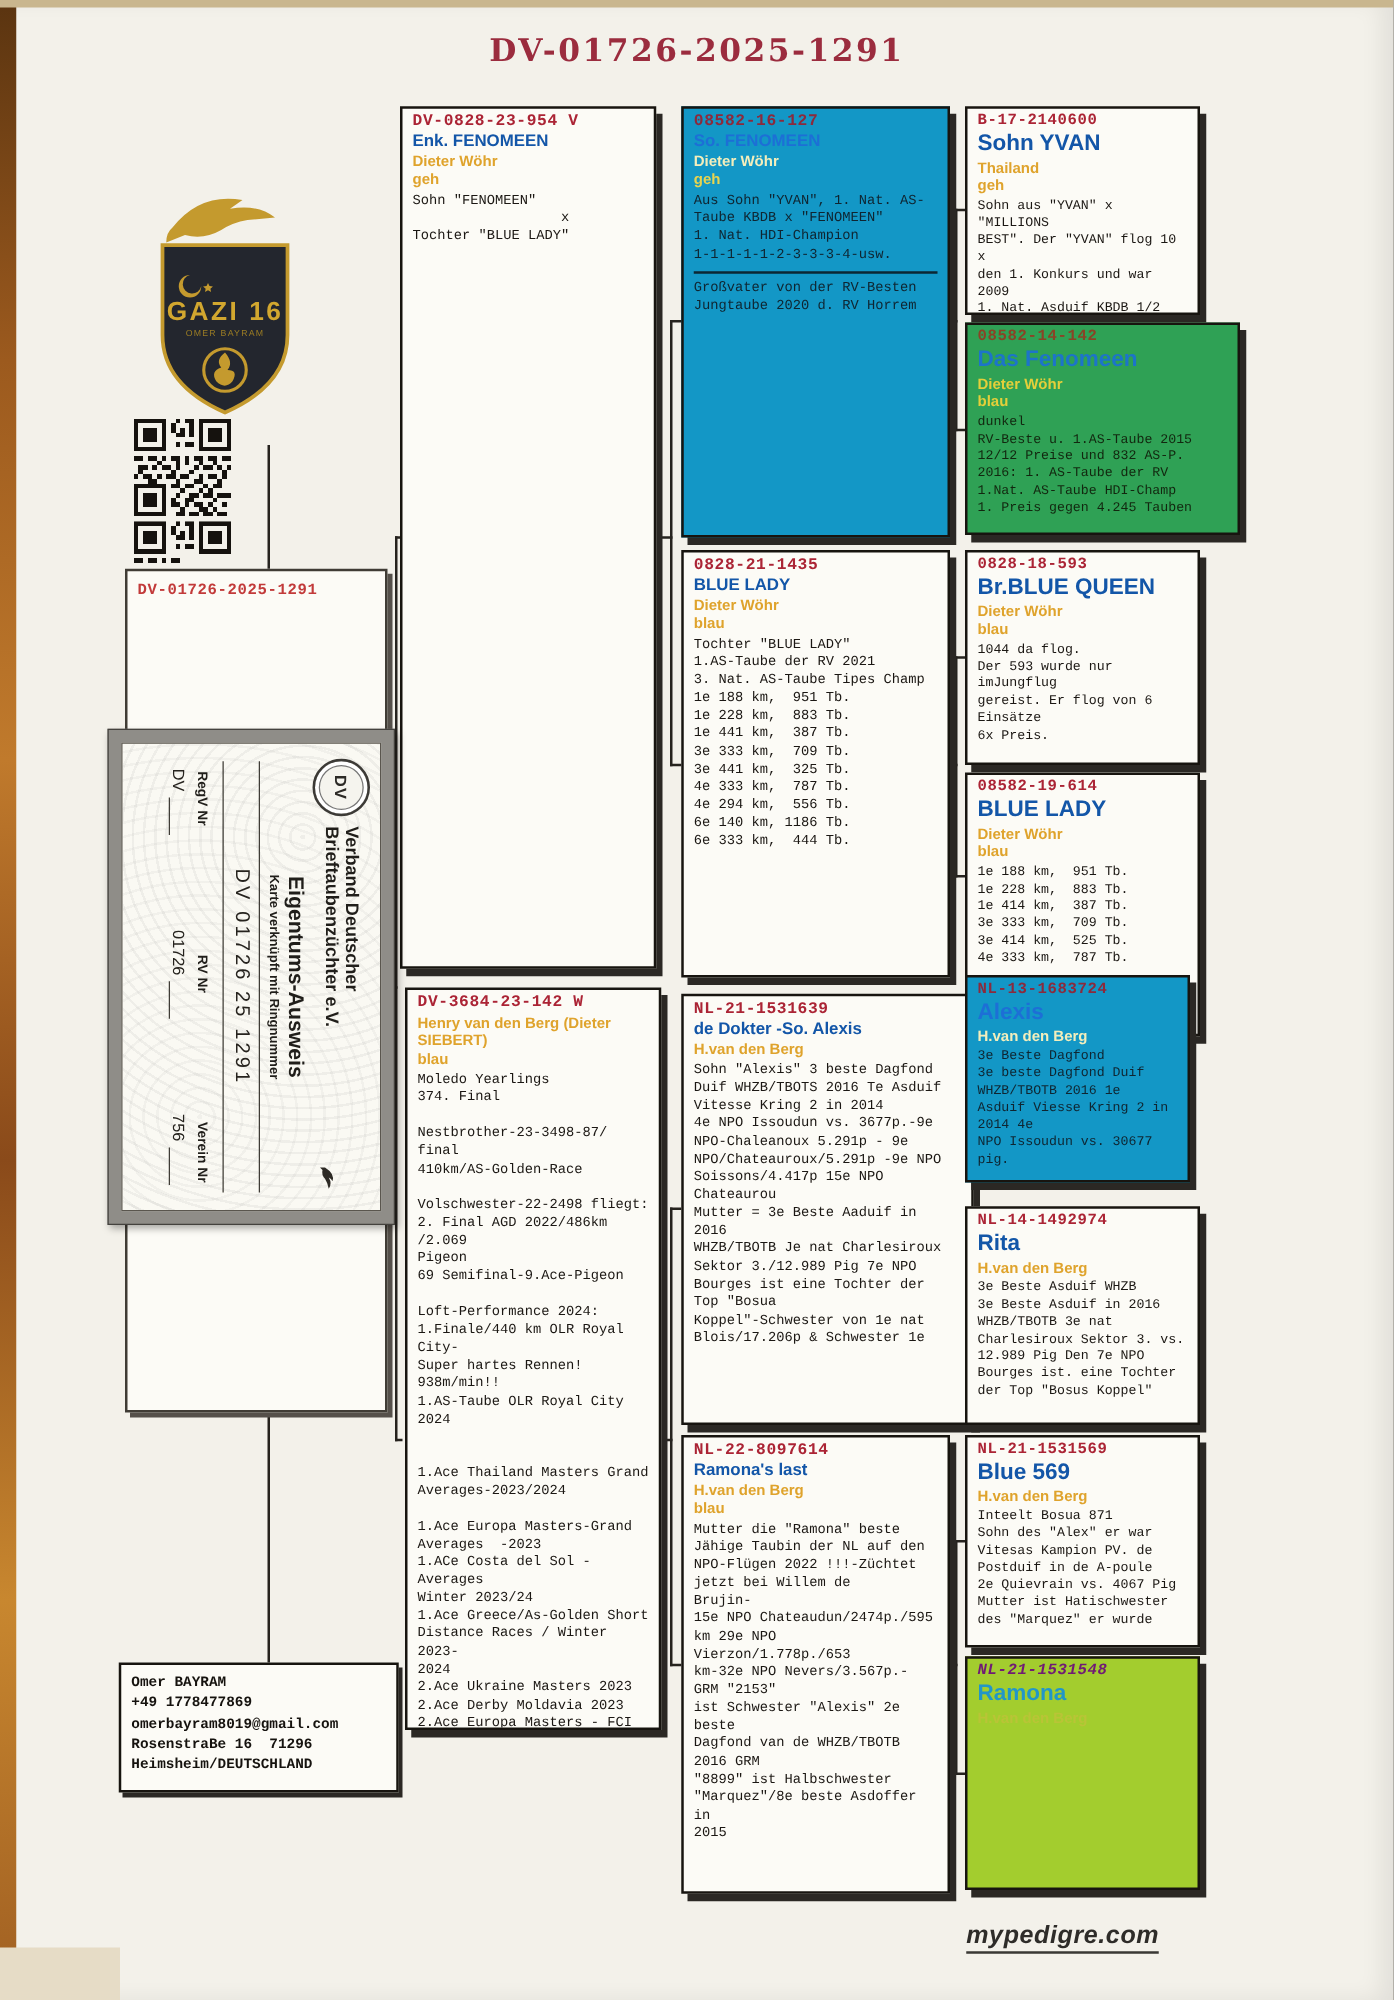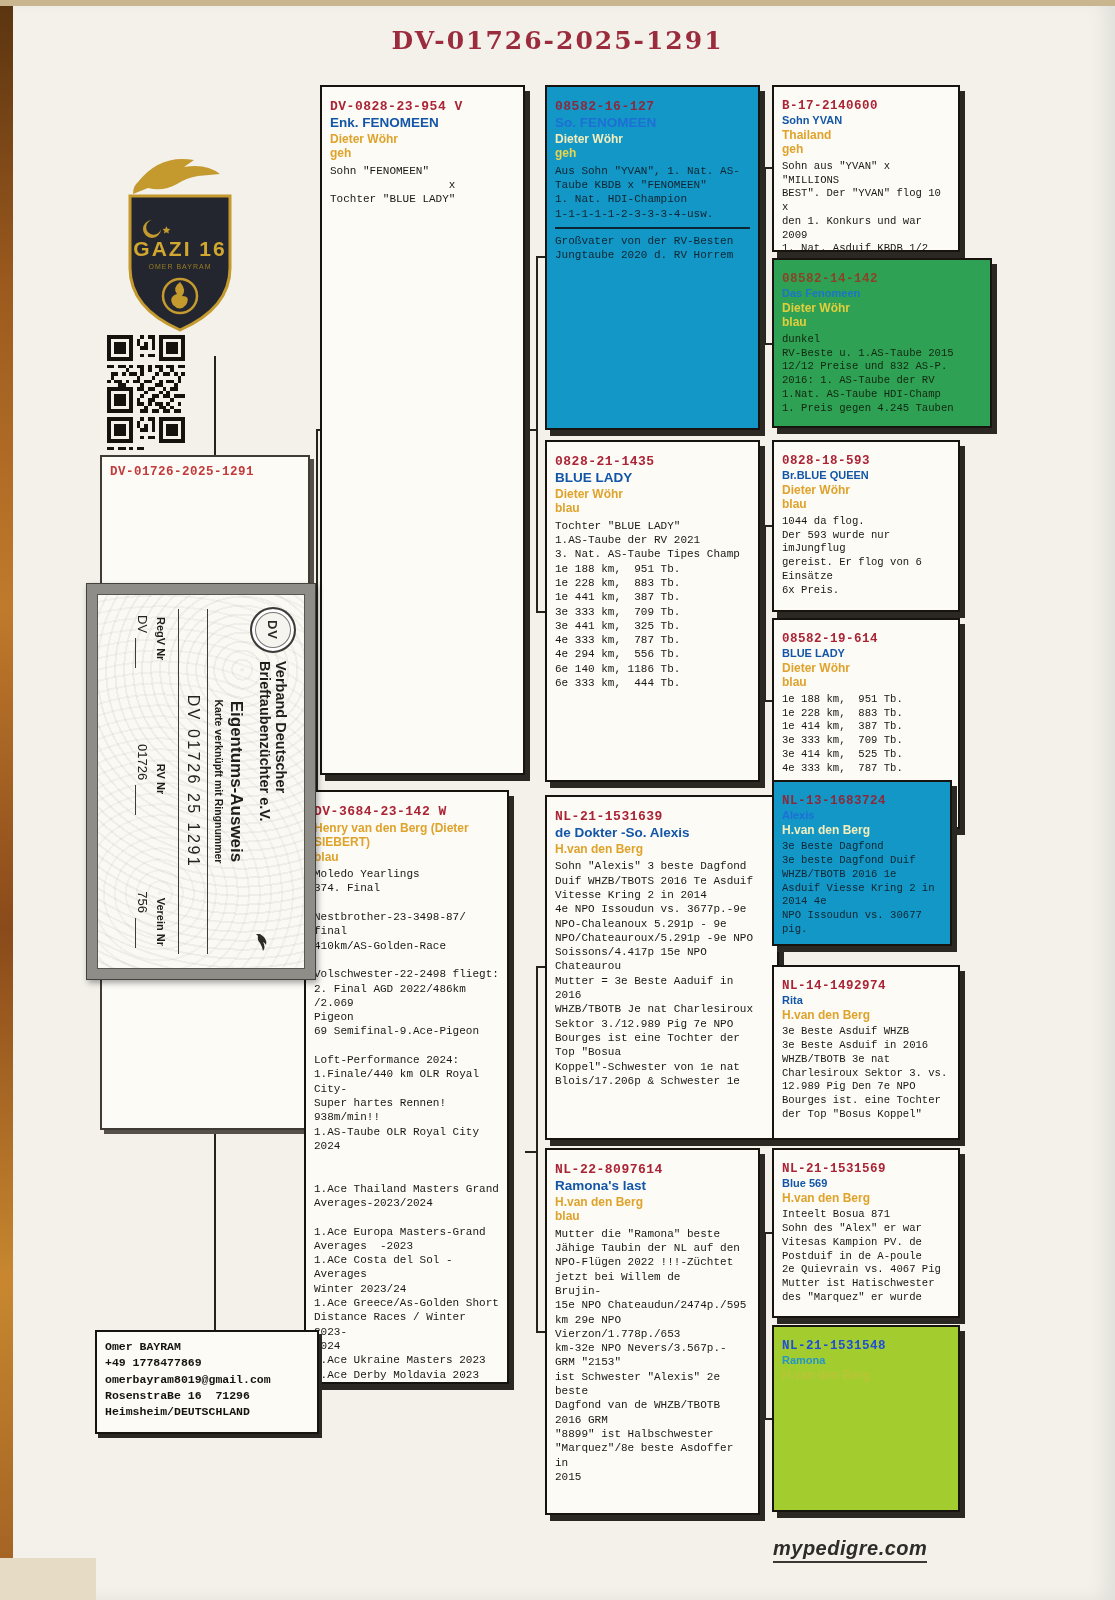--- a/index.html
+++ b/index.html
@@ -13,42 +13,42 @@
 
   .page-title{position:absolute;left:0;top:26px;width:100%;text-align:center;
               font-family:"DejaVu Serif",serif;font-weight:bold;font-size:25px;letter-spacing:2px;color:#9b2c3e;}
 
   
   .hl,.vl{position:absolute;background:#26231e;z-index:1;}
   .hl{height:2px;} .vl{width:2px;}
 
   
   .pbox{position:absolute;background:#fcfbf6;border:2px solid #17140f;box-shadow:5px 6px 0 #2b2824;
-        padding:12px 8px;box-sizing:border-box;z-index:2;overflow:hidden;}
+        padding:2px 8px;box-sizing:border-box;z-index:2;overflow:hidden;}
   .ring{font-family:"Liberation Mono",monospace;font-weight:bold;font-size:13px;color:#ab2435;letter-spacing:.5px;}
   .pname{font-weight:bold;font-size:13.5px;color:#1356a8;margin-top:1px;}
   .breeder{font-weight:bold;font-size:12px;color:#dfa32c;line-height:1.2;margin-top:2px;}
   .colorword{font-weight:bold;font-size:12px;color:#dfa32c;line-height:1.2;}
   .pbody{font-family:"Liberation Mono",monospace;font-size:11px;line-height:1.3;color:#1b1713;
          white-space:pre-wrap;margin-top:3px;}
-  .pbox--sm .ring{font-size:12.5px;} .pbox--sm .pname{font-size:11px;} .pbox--sm .pbody{font-size:10.6px;}
+  .pbox--sm .ring{font-size:12.5px;} .pbox--sm .pname{font-size:18px;} .pbox--sm .pbody{font-size:10.6px;}
 
   .pbox--blue{background:#1397c6;}
   .pbox--blue .ring{color:#8c2a3c;} .pbox--blue .pname{color:#1d6fd6;}
   .pbox--blue .breeder{color:#f3eebc;} .pbox--blue .colorword{color:#e8d44f;}
   .pbox--blue .pbody{color:#0f2531;}
   .divider{border-top:2px solid #0c2733;margin:6px 0 5px 0;}
 
   .pbox--green{background:#2fa155;}
   .pbox--green .ring{color:#8a4326;} .pbox--green .pname{color:#1d74c9;}
   .pbox--green .breeder{color:#e4cf3a;} .pbox--green .colorword{color:#e4cf3a;}
   .pbox--green .pbody{color:#12270f;}
 
   .pbox--lime{background:#a3cd2e;}
-  .pbox--lime .ring{color:#1d4ed8;} .pbox--lime .pname{color:#2296c8;}
+  .pbox--lime .ring{color:#701a75;font-style:italic;} .pbox--lime .pname{color:#2296c8;}
   .pbox--lime .breeder{color:#b9c437;}
   .pbox--lime .pbody{color:#1d2410;}
 
   
   .root-box{position:absolute;left:100px;top:455px;width:210px;height:675px;background:#fcfbf6;
             border:2px solid #403c35;box-shadow:4px 4px 0 #55504a;box-sizing:border-box;padding:8px;z-index:2;}
   .root-ring{font-family:"Liberation Mono",monospace;font-weight:bold;font-size:12.5px;color:#c23a3a;letter-spacing:.5px;}
 
   
   .owner-box{position:absolute;left:95px;top:1330px;width:224px;height:104px;background:#fcfbf6;
@@ -189,21 +189,21 @@
   <article class="pbox" style="left:320px;top:85px;width:205px;height:690px">
     <div class="ring">DV-0828-23-954 V</div>
     <div class="pname">Enk. FENOMEEN</div>
     <div class="breeder">Dieter Wöhr</div>
     <div class="colorword">geh</div>
     <div class="pbody">Sohn "FENOMEEN"
                   x
 Tochter "BLUE LADY"</div>
   </article>
 
-  <article class="pbox" style="left:304px;top:790px;width:205px;height:594px">
+  <article class="pbox" style="left:324px;top:790px;width:205px;height:594px">
     <div class="ring">DV-3684-23-142 W</div>
     <div class="breeder">Henry van den Berg (Dieter SIEBERT)</div>
     <div class="colorword">blau</div>
     <div class="pbody">Moledo Yearlings
 374. Final
 
 Nestbrother-23-3498-87/ final
 410km/AS-Golden-Race
 
 Volschwester-22-2498 fliegt:

